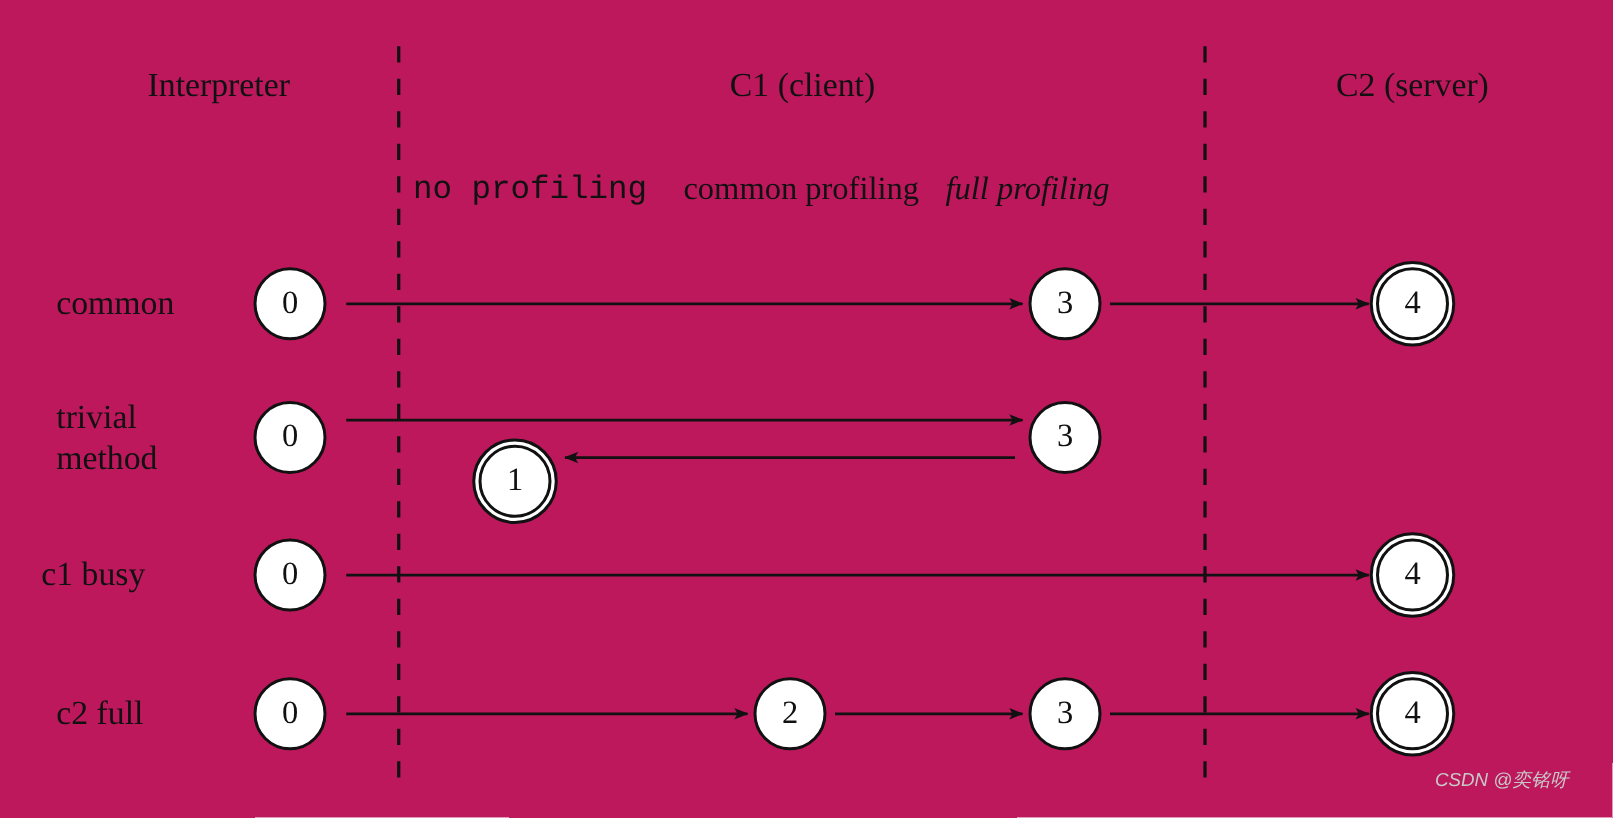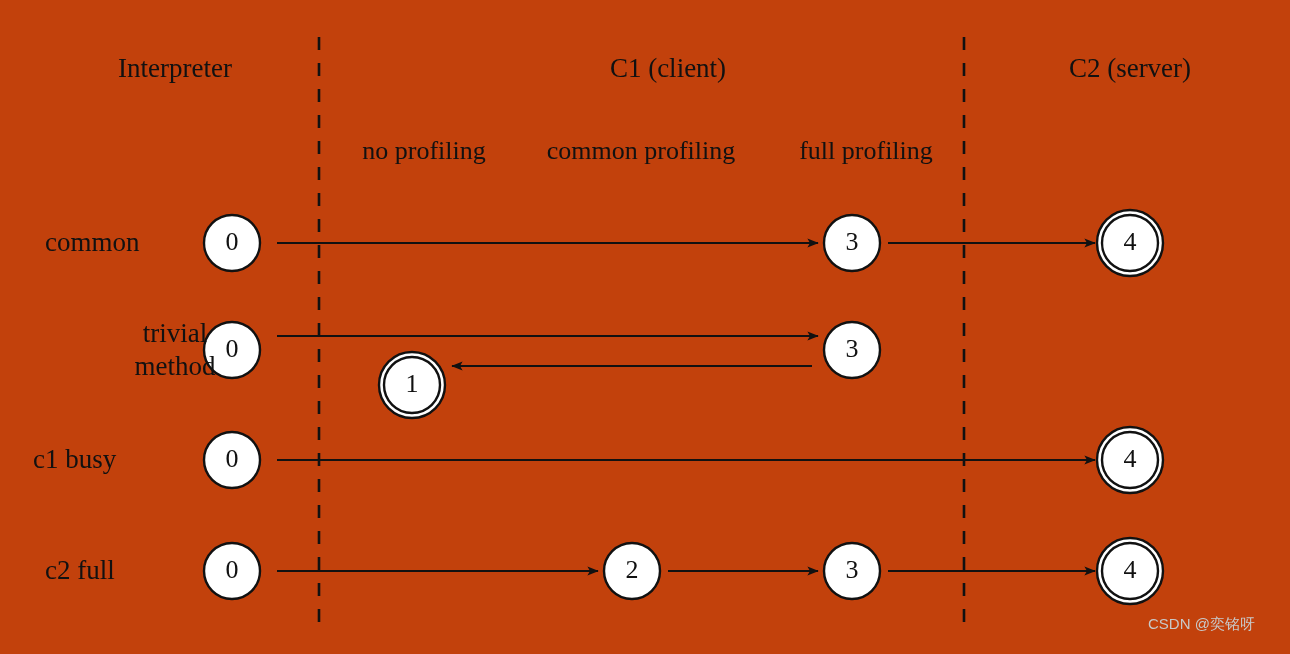--- a/index.html
+++ b/index.html
@@ -4,21 +4,21 @@
 <style>
   html, body {
     margin: 0;
     padding: 0;
     background: #ffffff;
   }
   #stage {
     position: relative;
     width: 1290px;
     height: 654px;
-    background: #c2410c;
+    background: #be185d;
     font-family: "Liberation Serif", "DejaVu Serif", serif;
     color: #1a1a1a;
     overflow: hidden;
   }
   #diagram-svg {
     position: absolute;
     left: 0;
     top: 0;
     width: 1290px;
     height: 654px;
@@ -34,21 +34,20 @@
     text-align: center;
   }
   .sub-header {
     font-size: 26px;
     text-align: center;
   }
   .row-label {
     font-size: 27px;
   }
   .row-label.two-line {
-    text-align: center;
     line-height: 1.22;
   }
   .node-num {
     position: absolute;
     font-size: 26px;
     text-align: center;
     color: #111111;
     pointer-events: none;
   }
   .watermark {
@@ -124,28 +123,28 @@
         </g>
         <g>
           <circle cx="1130" cy="571" r="33" fill="#ffffff" stroke="#111111" stroke-width="2.4"></circle>
           <circle cx="1130" cy="571" r="28" fill="#ffffff" stroke="#111111" stroke-width="2.4"></circle>
         </g>
       </g>
   </svg>
 
   <div id="column-headers">
       <div class="lbl col-header" style="left: 15px; top: 53px; width: 320px;">Interpreter</div>
-      <div class="lbl col-header" style="left: 508px; top: 53px; width: 320px;">C1 (client)</div>
+      <div class="lbl col-header" style="left: 482px; top: 53px; width: 320px;">C1 (client)</div>
       <div class="lbl col-header" style="left: 970px; top: 53px; width: 320px;">C2 (server)</div>
     </div>
 
   <div id="sub-headers">
-      <div class="lbl sub-header" style="left: 294px; top: 136px; width: 260px;">no profiling</div>
+      <div class="lbl sub-header" style="left: 294px; top: 136px; width: 260px; font-family: Liberation Mono, monospace;">no profiling</div>
       <div class="lbl sub-header" style="left: 511px; top: 136px; width: 260px;">common profiling</div>
-      <div class="lbl sub-header" style="left: 736px; top: 136px; width: 260px;">full profiling</div>
+      <div class="lbl sub-header" style="left: 692px; top: 136px; width: 260px; font-style: italic;">full profiling</div>
     </div>
 
   <div id="row-labels">
       <div class="lbl row-label" style="left: 45px; top: 226.5px; width: 198px;">common</div>
       <div class="lbl row-label two-line" style="left: 45px; top: 317px; width: 260px;">trivial<br>method</div>
       <div class="lbl row-label" style="left: 33px; top: 443.5px; width: 198px;">c1 busy</div>
       <div class="lbl row-label" style="left: 45px; top: 554.5px; width: 198px;">c2 full</div>
     </div>
 
   <div id="node-labels">
@@ -156,15 +155,15 @@
       <div class="node-num" style="left: 822px; top: 334px; width: 60px;">3</div>
       <div class="node-num" style="left: 382px; top: 369px; width: 60px;">1</div>
       <div class="node-num" style="left: 202px; top: 444px; width: 60px;">0</div>
       <div class="node-num" style="left: 1100px; top: 444px; width: 60px;">4</div>
       <div class="node-num" style="left: 202px; top: 555px; width: 60px;">0</div>
       <div class="node-num" style="left: 602px; top: 555px; width: 60px;">2</div>
       <div class="node-num" style="left: 822px; top: 555px; width: 60px;">3</div>
       <div class="node-num" style="left: 1100px; top: 555px; width: 60px;">4</div>
     </div>
 
-  <div class="watermark" id="watermark" style="left: 1148px; top: 615px; color: rgb(200, 200, 200);">CSDN @奕铭呀</div>
+  <div class="watermark" id="watermark" style="left: 1148px; top: 615px; color: rgb(200, 200, 200); font-style: italic;">CSDN @奕铭呀</div>
 
 </div>
 
 </body></html>

